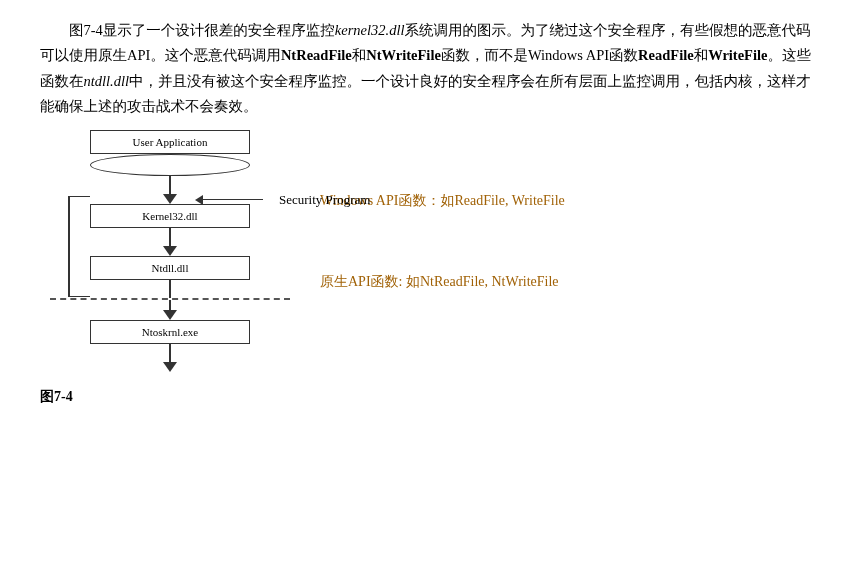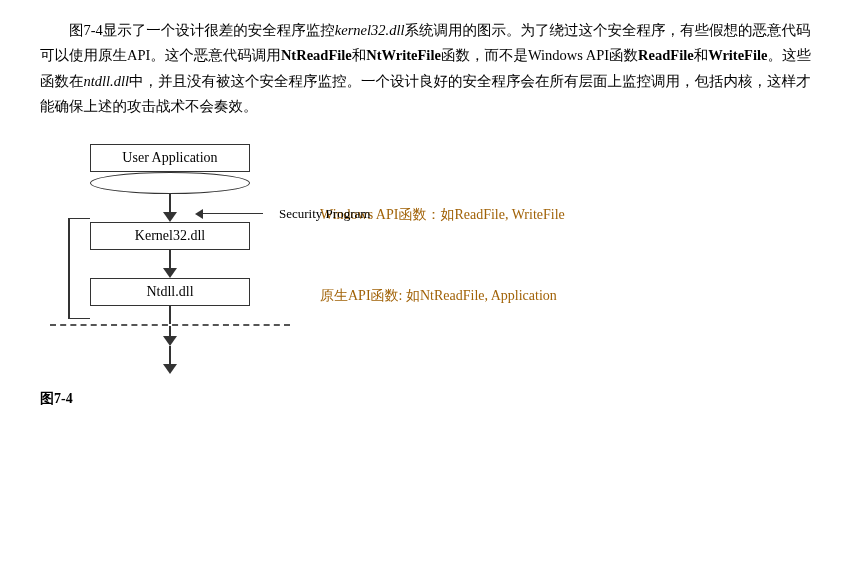--- a/index.html
+++ b/index.html
@@ -9,21 +9,21 @@
       font-size: 14px;
       color: #000;
       width: 861px;
       min-height: 566px;
       padding: 18px 40px 20px 40px;
     }
     .text-block {
       line-height: 1.75;
       text-indent: 2em;
       font-size: 14.5px;
-      margin-bottom: 24px;
+      margin-bottom: 10px;
     }
     .text-block .code-text {
       font-style: italic;
     }
     .text-block .bold-code {
       font-weight: bold;
     }
     .diagram-container {
       display: flex;
       flex-direction: row;
@@ -39,21 +39,21 @@
       flex-shrink: 0;
       position: relative;
       padding-top: 0;
     }
     
     .diag-box {
       border: 1.5px solid #333;
       background: #fff;
       text-align: center;
       padding: 5px 10px;
-      font-size: 14px;
+      font-size: 11px;
       width: 160px;
       position: relative;
       z-index: 2;
     }
     
     .arrow-down {
       width: 0;
       height: 0;
       border-left: 7px solid transparent;
       border-right: 7px solid transparent;
@@ -180,32 +180,35 @@
       <div style="position:absolute; left:-22px; top:-60px; width:1.5px; height:100px; background:#333;"></div>
       <div style="position:absolute; left:-22px; top:-60px; width:22px; height:1.5px; background:#333;"></div>
       <div style="position:absolute; left:-22px; top:40px; width:22px; height:1.5px; background:#333;"></div>
     </div>
 
     <div class="arrow-line" style="height:18px;"></div>
     <div class="dashed-separator"></div>
     <div class="arrow-line" style="height:10px;"></div>
     <div class="arrow-down"></div>
 
+    <div class="diag-box">
+      <span>Ntoskrnl.exe</span>
+    </div>
 
     <div class="arrow-line" style="height:18px;"></div>
     <div class="arrow-down"></div>
 
 
   </div>
 
   <div class="diagram-right">
     <div class="annotation-red">
       <span>Windows API函数：如ReadFile, WriteFile</span>
     </div>
     <div class="annotation-red">
-      <span>原生API函数: 如NtReadFile, Application</span>
+      <span>原生API函数: 如NtReadFile, NtWriteFile</span>
     </div>
   </div>
 </div>
 
 <div class="caption">
   <span class="caption-label">图7-4</span>
 </div>
 
 </body></html>

